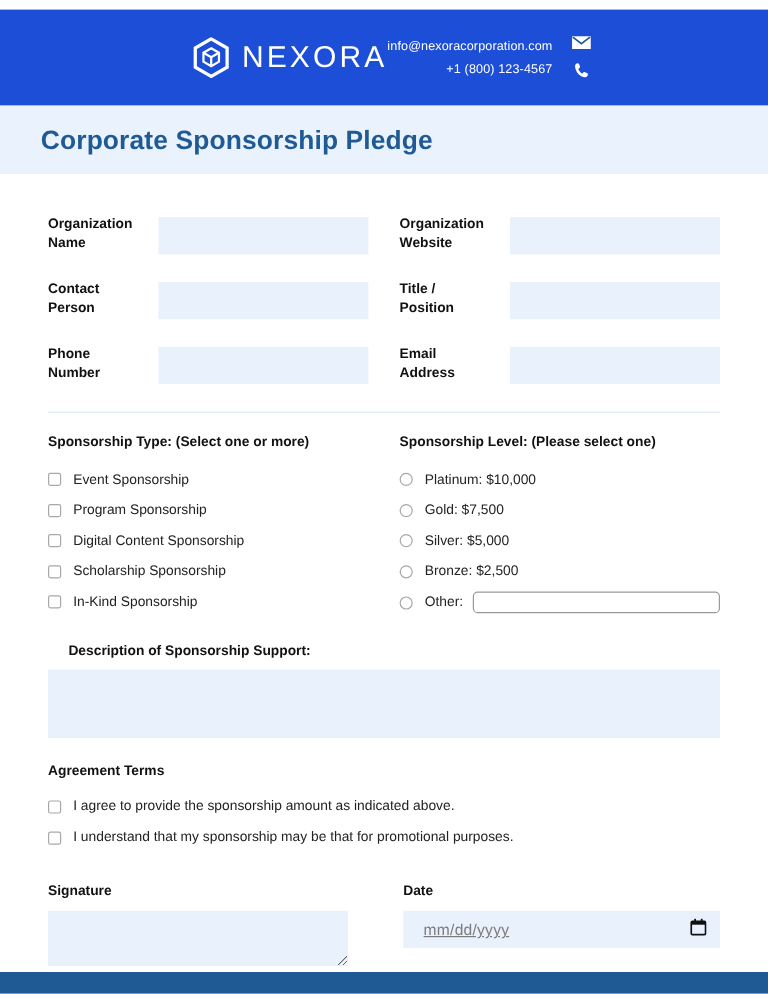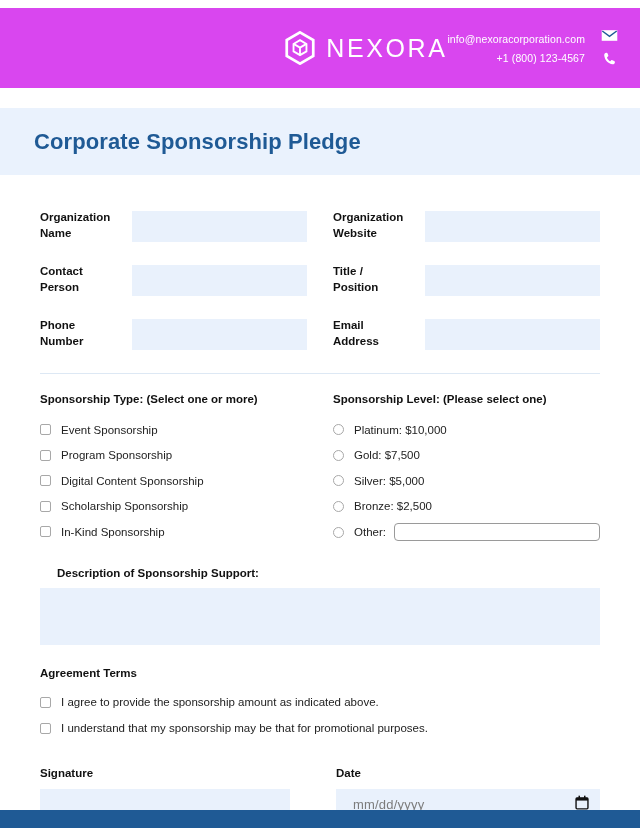--- a/index.html
+++ b/index.html
@@ -14,25 +14,25 @@
   }
   .page {
     position: relative;
     width: 640px; height: 828px;
     background: #ffffff;
     padding-top: 8px;
   }
 
   
   .header {
-    background: #d946ef;
+    background: #1d4ed8;
     height: 80px;
     display: flex;
     align-items: center;
-    justify-content: flex-end;
+    justify-content: center;
     padding: 0 22px 0 34px;
   }
   .brand { display: flex; align-items: center; gap: 9px; }
   .brand-mark { width: 34px; height: 34px; display: block; }
   .brand-name {
     color: #ffffff;
     font-size: 25px;
     letter-spacing: 2.6px;
     font-weight: 400;
   }
@@ -48,24 +48,23 @@
   }
   .contact-icons {
     display: flex; flex-direction: column;
     align-items: center; gap: 9px;
   }
   .contact-icons svg { display: block; fill: #ffffff; }
 
   
   .title-band {
     background: #eaf2fd;
-    height: 67px;
+    height: 57px;
     display: flex; align-items: center;
     padding-left: 34px;
-    margin-top: 20px;
   }
   .title-band h1 {
     margin: 0;
     color: #1f5a95;
     font-size: 22px;
     font-weight: bold;
     letter-spacing: .1px;
   }
 
   

